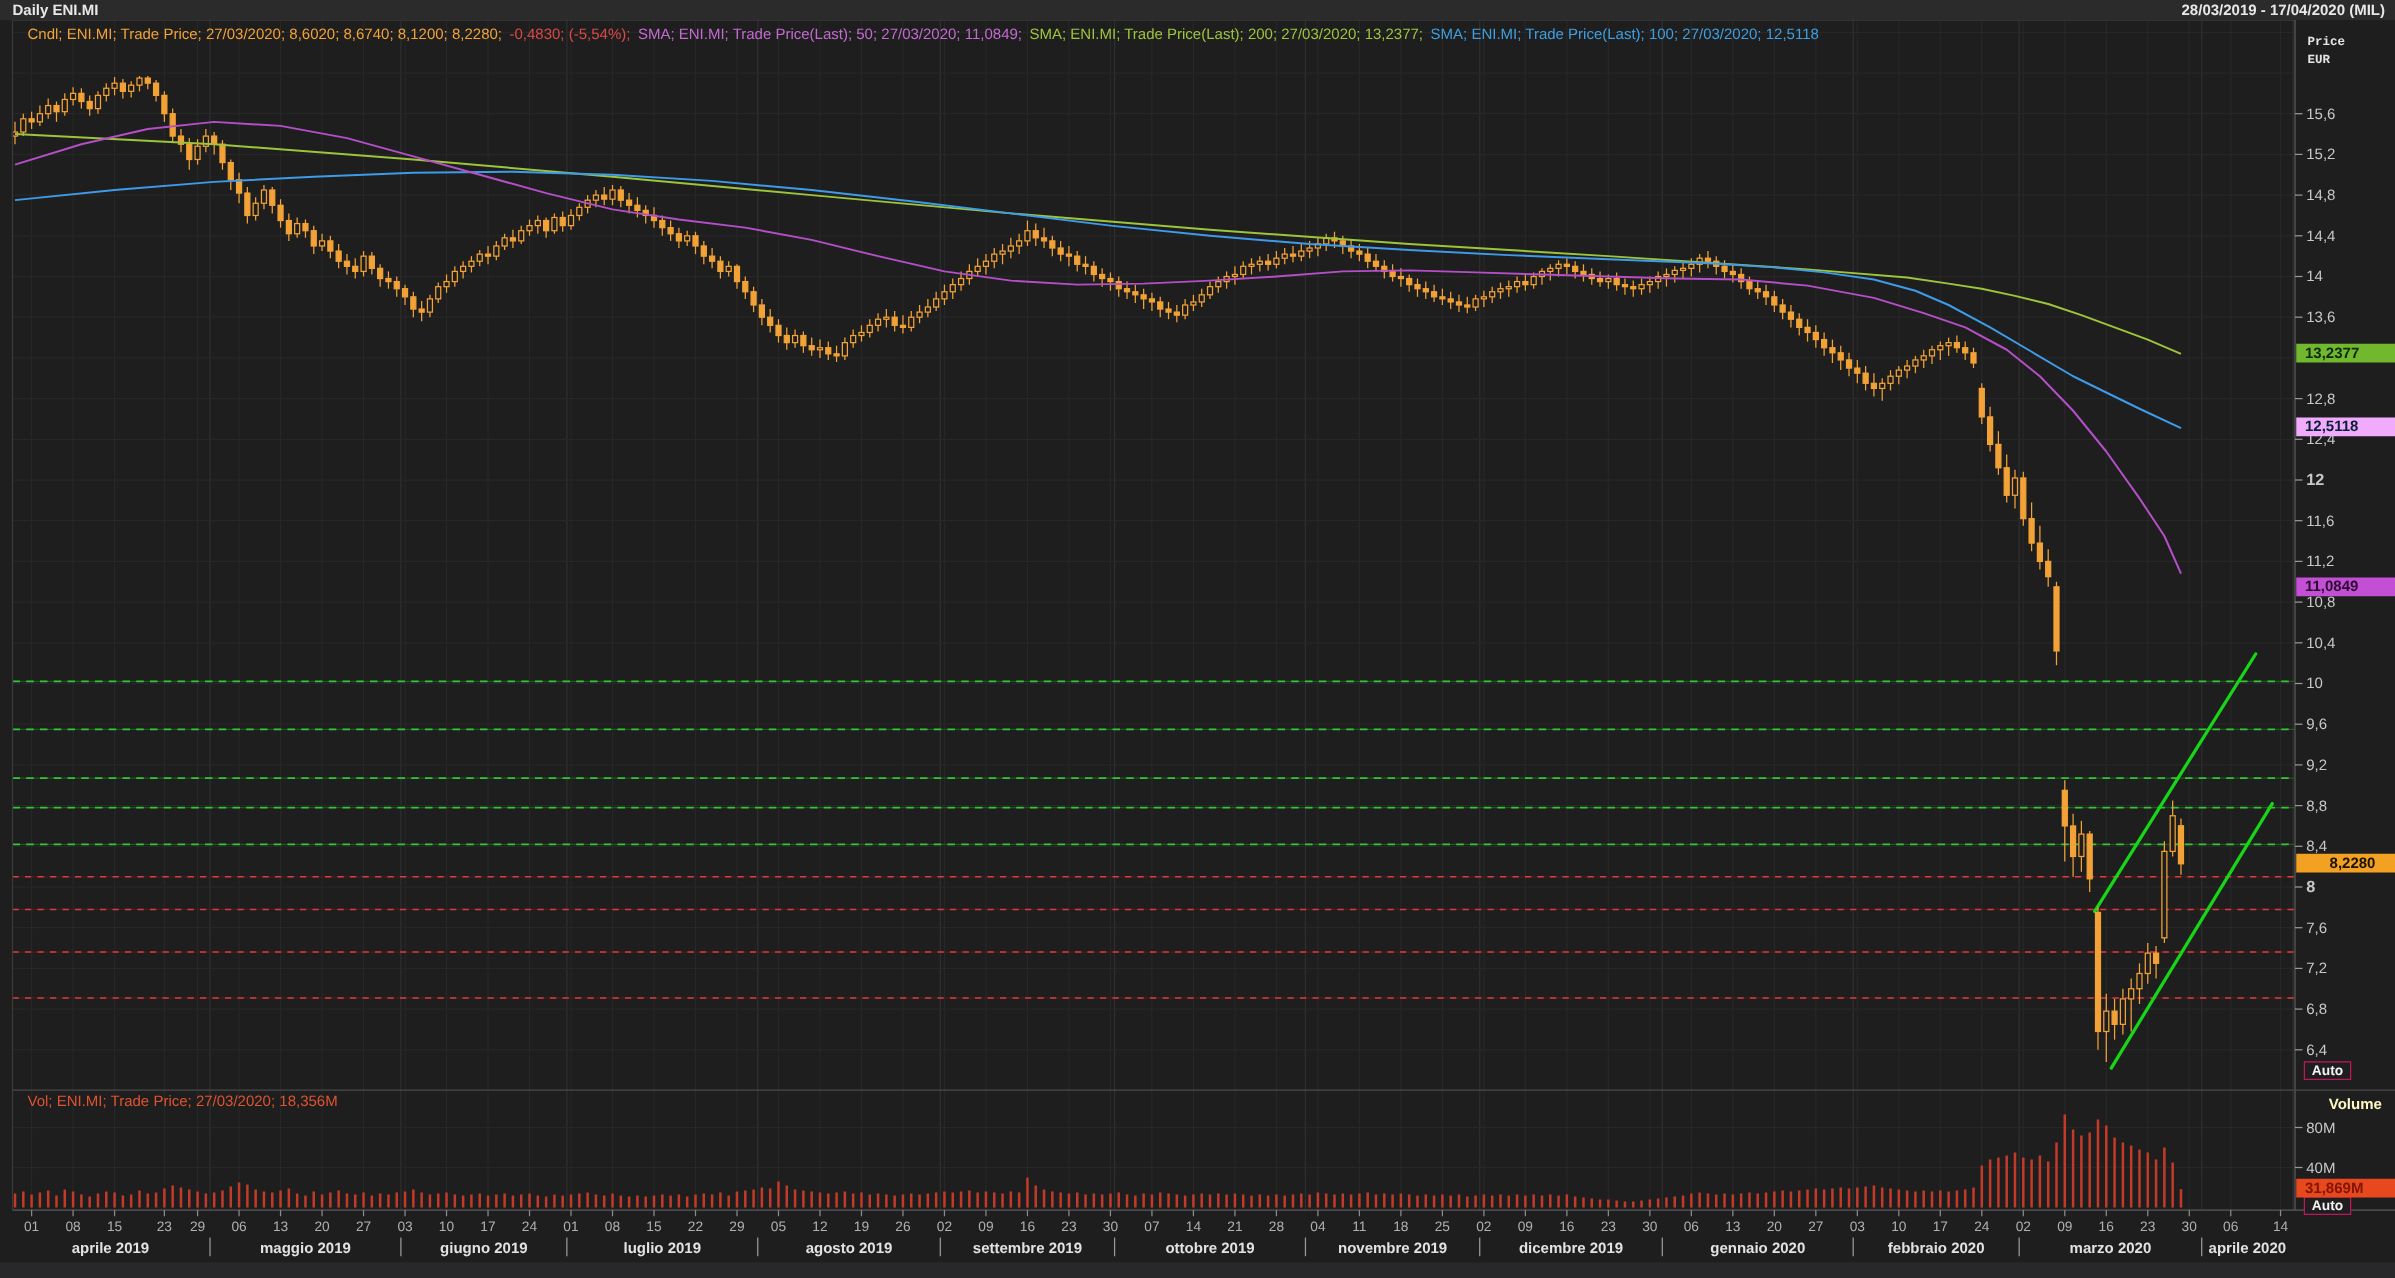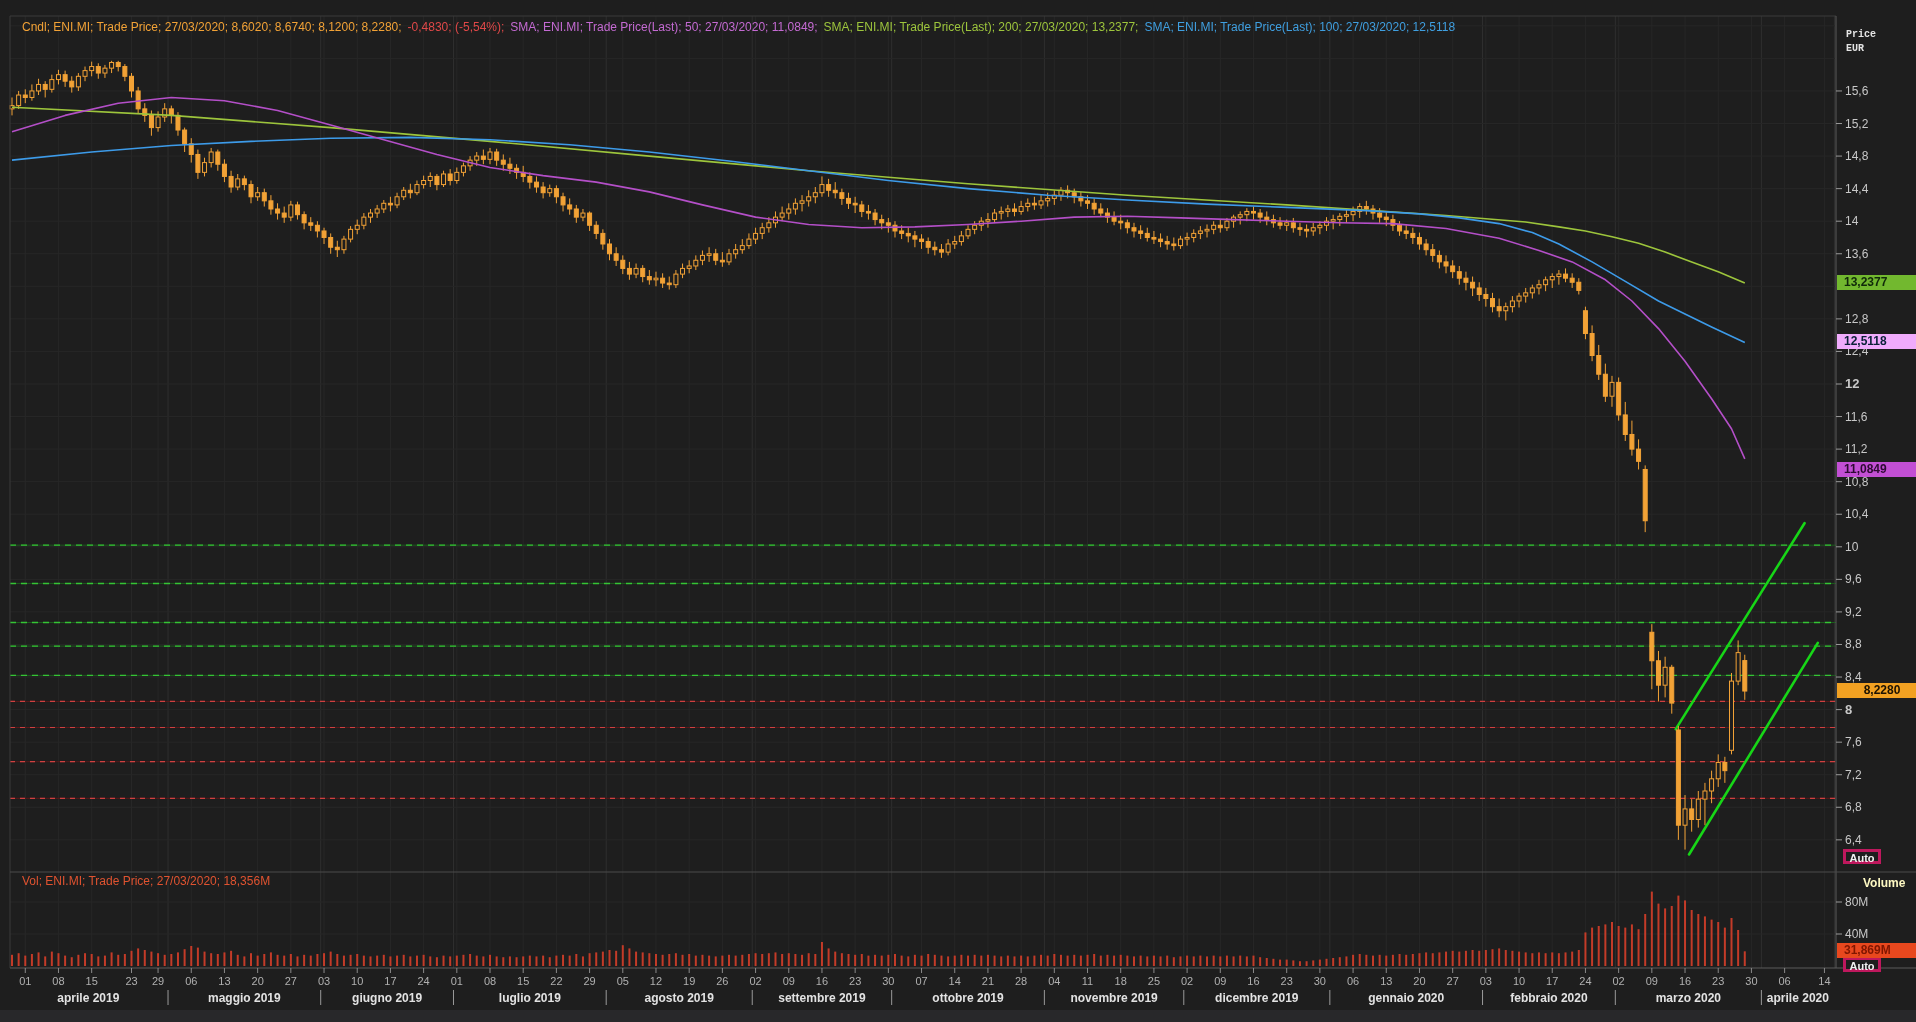--- a/index.html
+++ b/index.html
@@ -14,21 +14,21 @@
   .legend-vol{left:22px;top:874px;}
   .lg-cndl{color:#f2a236;}
   .lg-chg{color:#e04848;}
   .lg-s50{color:#c46ad2;}
   .lg-s200{color:#9dc53c;}
   .lg-s100{color:#3f9fe0;}
   .lg-vol{color:#e05330;}
   .legend span{margin-right:6px;}
   .axis-head{position:absolute;left:1846px;top:28px;color:#e4e4e4;font-size:10px;font-weight:bold;line-height:14px;font-family:Liberation Mono, monospace;}
   .vol-head{position:absolute;left:1846px;top:876px;color:#fef9c3;font-size:12px;font-weight:bold;margin-left:17px;}
-  .auto-btn{position:absolute;left:1843px;width:38px;height:15px;background:#1e1e1e;border:3px solid #be185d;color:#f2f2f2;font-size:11px;font-weight:bold;line-height:12px;text-align:center;padding:0;font-family:"Liberation Sans",sans-serif;cursor:pointer;}
+  .auto-btn{position:absolute;left:1843px;width:38px;height:15px;background:#1e1e1e;border:1px solid #be185d;color:#f2f2f2;font-size:11px;font-weight:bold;line-height:12px;text-align:center;padding:0;font-family:"Liberation Sans",sans-serif;cursor:pointer;}
   #auto-price{top:849px;}
   #auto-vol{top:957px;}
   .vlabel{position:absolute;left:1837px;width:76px;height:15px;font-size:12px;font-weight:bold;line-height:15px;padding-left:7px;color:#141414;}
 </style>
 </head>
 <body>
 
 <div class="app">
 
   <svg id="cv" width="1916" height="1022">
@@ -1142,20 +1142,24 @@
         <text x="1406.19" y="1002" fill="#e2e2e2" font-size="12" font-weight="bold" text-anchor="middle" font-family="Liberation Sans, sans-serif">gennaio 2020</text>
         <line x1="1482.5385" y1="990" x2="1482.5385" y2="1005" stroke="#9a9a9a"></line>
         <text x="1548.9285" y="1002" fill="#e2e2e2" font-size="12" font-weight="bold" text-anchor="middle" font-family="Liberation Sans, sans-serif">febbraio 2020</text>
         <line x1="1615.3185" y1="990" x2="1615.3185" y2="1005" stroke="#9a9a9a"></line>
         <text x="1688.3475" y="1002" fill="#e2e2e2" font-size="12" font-weight="bold" text-anchor="middle" font-family="Liberation Sans, sans-serif">marzo 2020</text>
         <line x1="1761.3765" y1="990" x2="1761.3765" y2="1005" stroke="#9a9a9a"></line>
         <text x="1797.891" y="1002" fill="#e2e2e2" font-size="12" font-weight="bold" text-anchor="middle" font-family="Liberation Sans, sans-serif">aprile 2020</text>
       </g>
     </svg>
 
+  <div class="titlebar">
+    <span class="tl">Daily ENI.MI</span>
+    <span class="tr">28/03/2019 - 17/04/2020 (MIL)</span>
+  </div>
 
   <div class="legend legend-price">
     <span class="lg-cndl">Cndl; ENI.MI; Trade Price; 27/03/2020; 8,6020; 8,6740; 8,1200; 8,2280;</span><span class="lg-chg">-0,4830; (-5,54%);</span><span class="lg-s50">SMA; ENI.MI; Trade Price(Last); 50; 27/03/2020; 11,0849;</span><span class="lg-s200">SMA; ENI.MI; Trade Price(Last); 200; 27/03/2020; 13,2377;</span><span class="lg-s100">SMA; ENI.MI; Trade Price(Last); 100; 27/03/2020; 12,5118</span>
   </div>
 
   <div class="legend legend-vol">
     <span class="lg-vol">Vol; ENI.MI; Trade Price; 27/03/2020; 18,356M</span>
   </div>
 
   <div class="axis-head">

